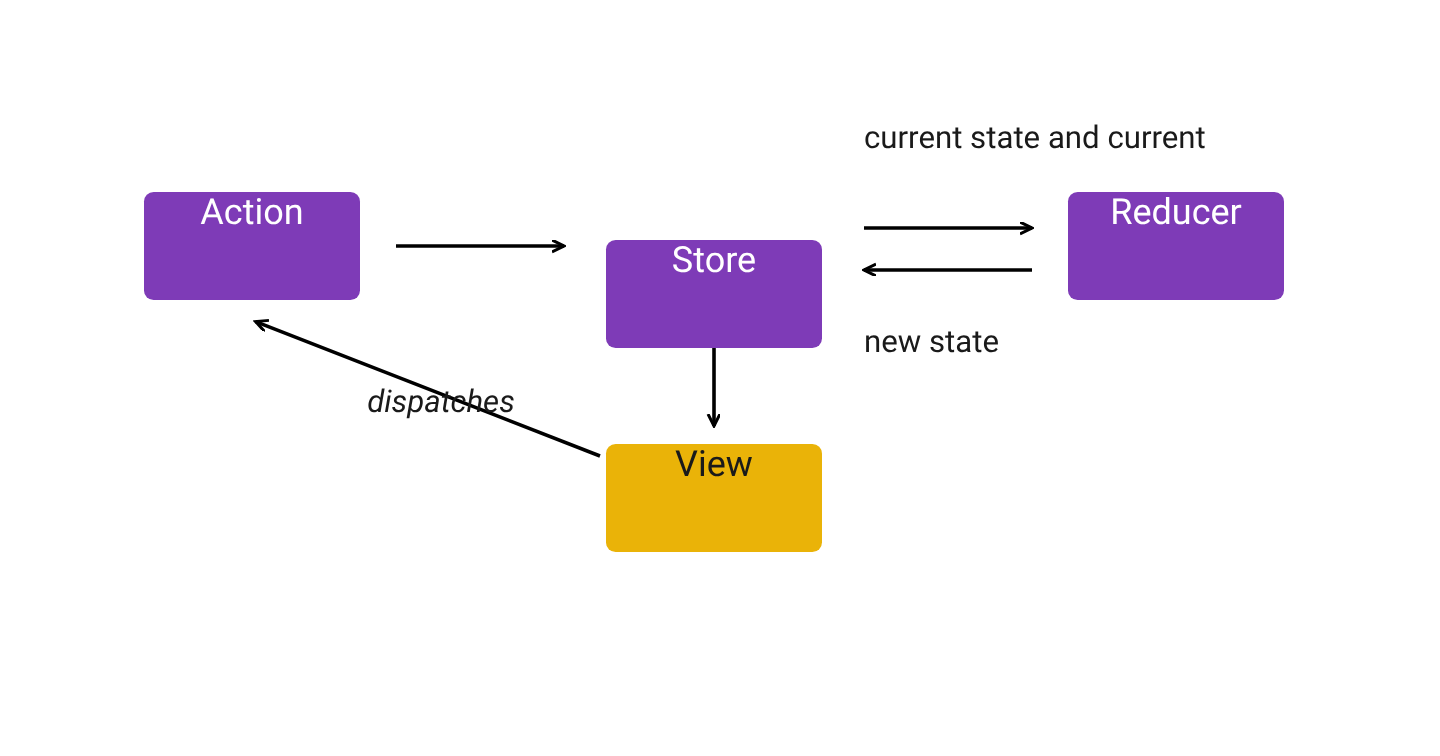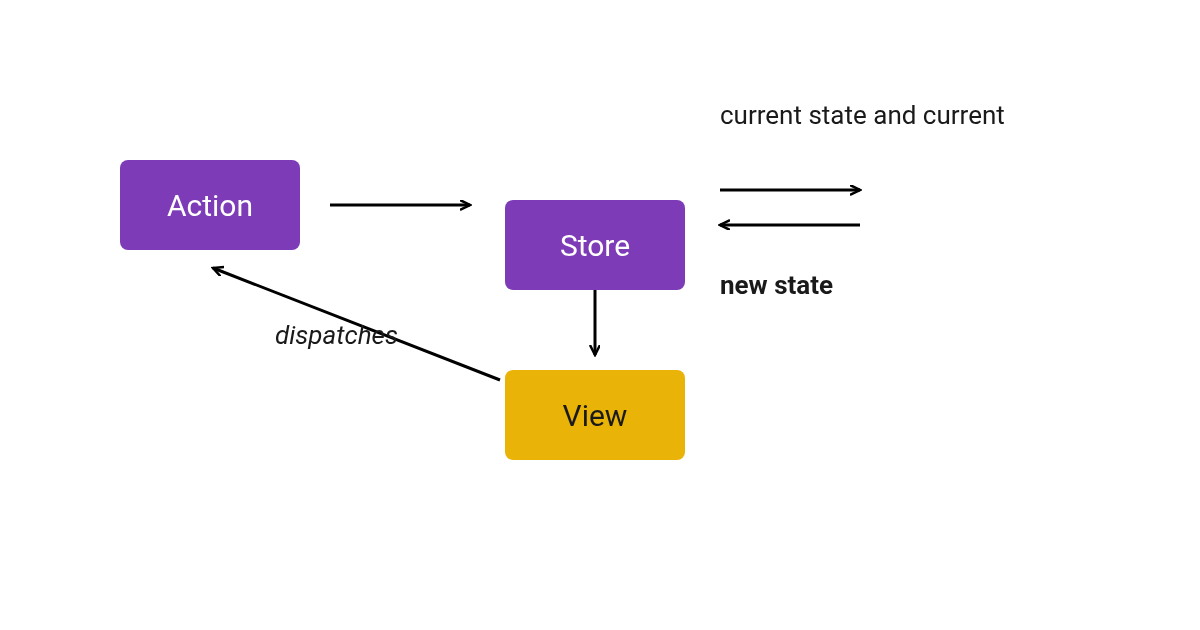--- a/index.html
+++ b/index.html
@@ -15,35 +15,35 @@
     position: relative;
     width: 1200px;
     height: 630px;
   }
   .box {
     position: absolute;
     width: 180px;
     height: 90px;
     border-radius: 8px;
     display: flex;
-    align-items: center;
+    align-items: flex-start;
     justify-content: center;
     font-size: 30px;
     font-weight: 400;
     box-sizing: border-box;
   }
   .purple { background: #7e3bb7; color: #ffffff; }
   .cyan   { background: #eab308; color: #1a1a1a; }
   .anno {
     position: absolute;
     font-size: 26px;
     color: #1a1a1a;
     white-space: nowrap;
   }
-  .anno.italic { font-style: italic; }
+  .anno.italic { font-style: italic; margin-left: 31px; }
   svg.arrows {
     position: absolute;
     left: 0;
     top: 0;
     width: 1200px;
     height: 630px;
     pointer-events: none;
   }
 </style>
 </head>
@@ -68,27 +68,30 @@
 
     <line x1="500" y1="380" x2="213" y2="268" stroke="#000" stroke-width="3" marker-end="url(#arrowhead)"></line>
   </svg>
 
   <div class="box purple" style="left:120px; top:160px;">
     <span>Action</span>
   </div>
   <div class="box purple" style="left:505px; top:160px;margin-top:40px;">
     <span>Store</span>
   </div>
+  <div class="box purple" style="left:890px; top:160px;">
+    <span>Reducer</span>
+  </div>
   <div class="box cyan" style="left:505px; top:370px;">
     <span>View</span>
   </div>
 
   <div class="anno" style="left:720px; top:100px;">
     <span>current state and current</span>
   </div>
-  <div class="anno" style="left:720px; top:270px;font-weight:bold;">
+  <div class="anno" style="left:720px; top:270px;">
     <span>new state</span>
   </div>
   <div class="anno italic" style="left:275px; top:320px;">
     <span>dispatches</span>
   </div>
 
 </div>
 
 </body></html>

